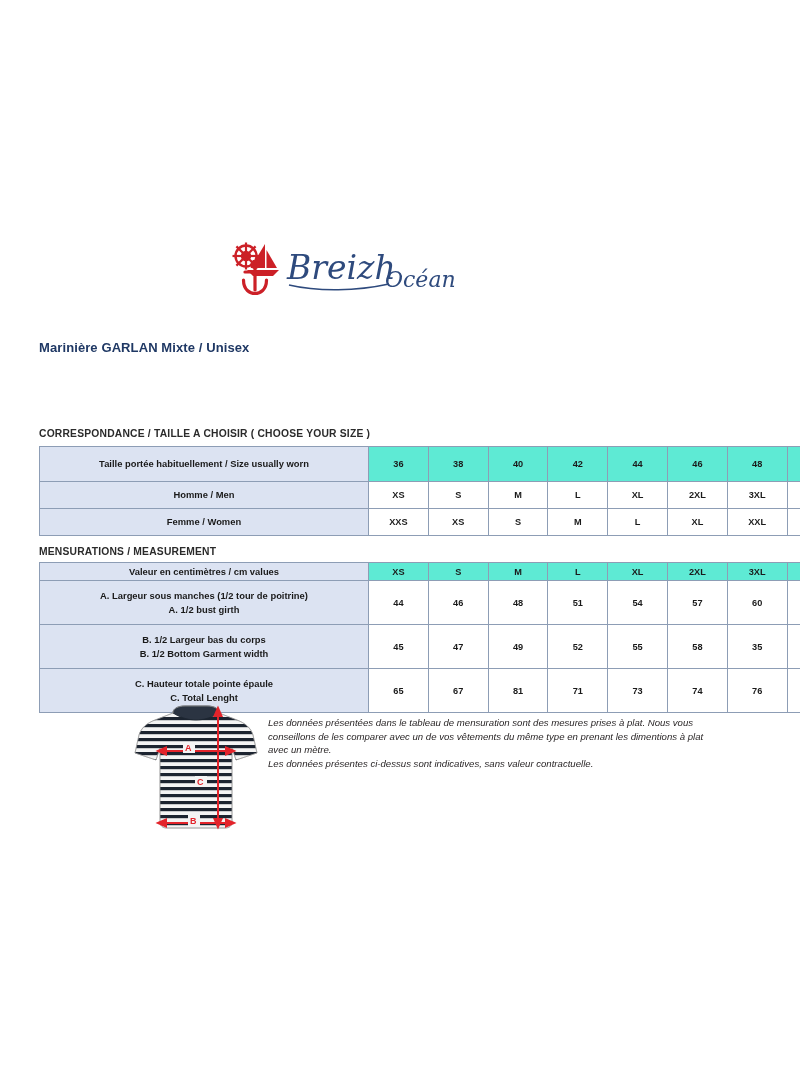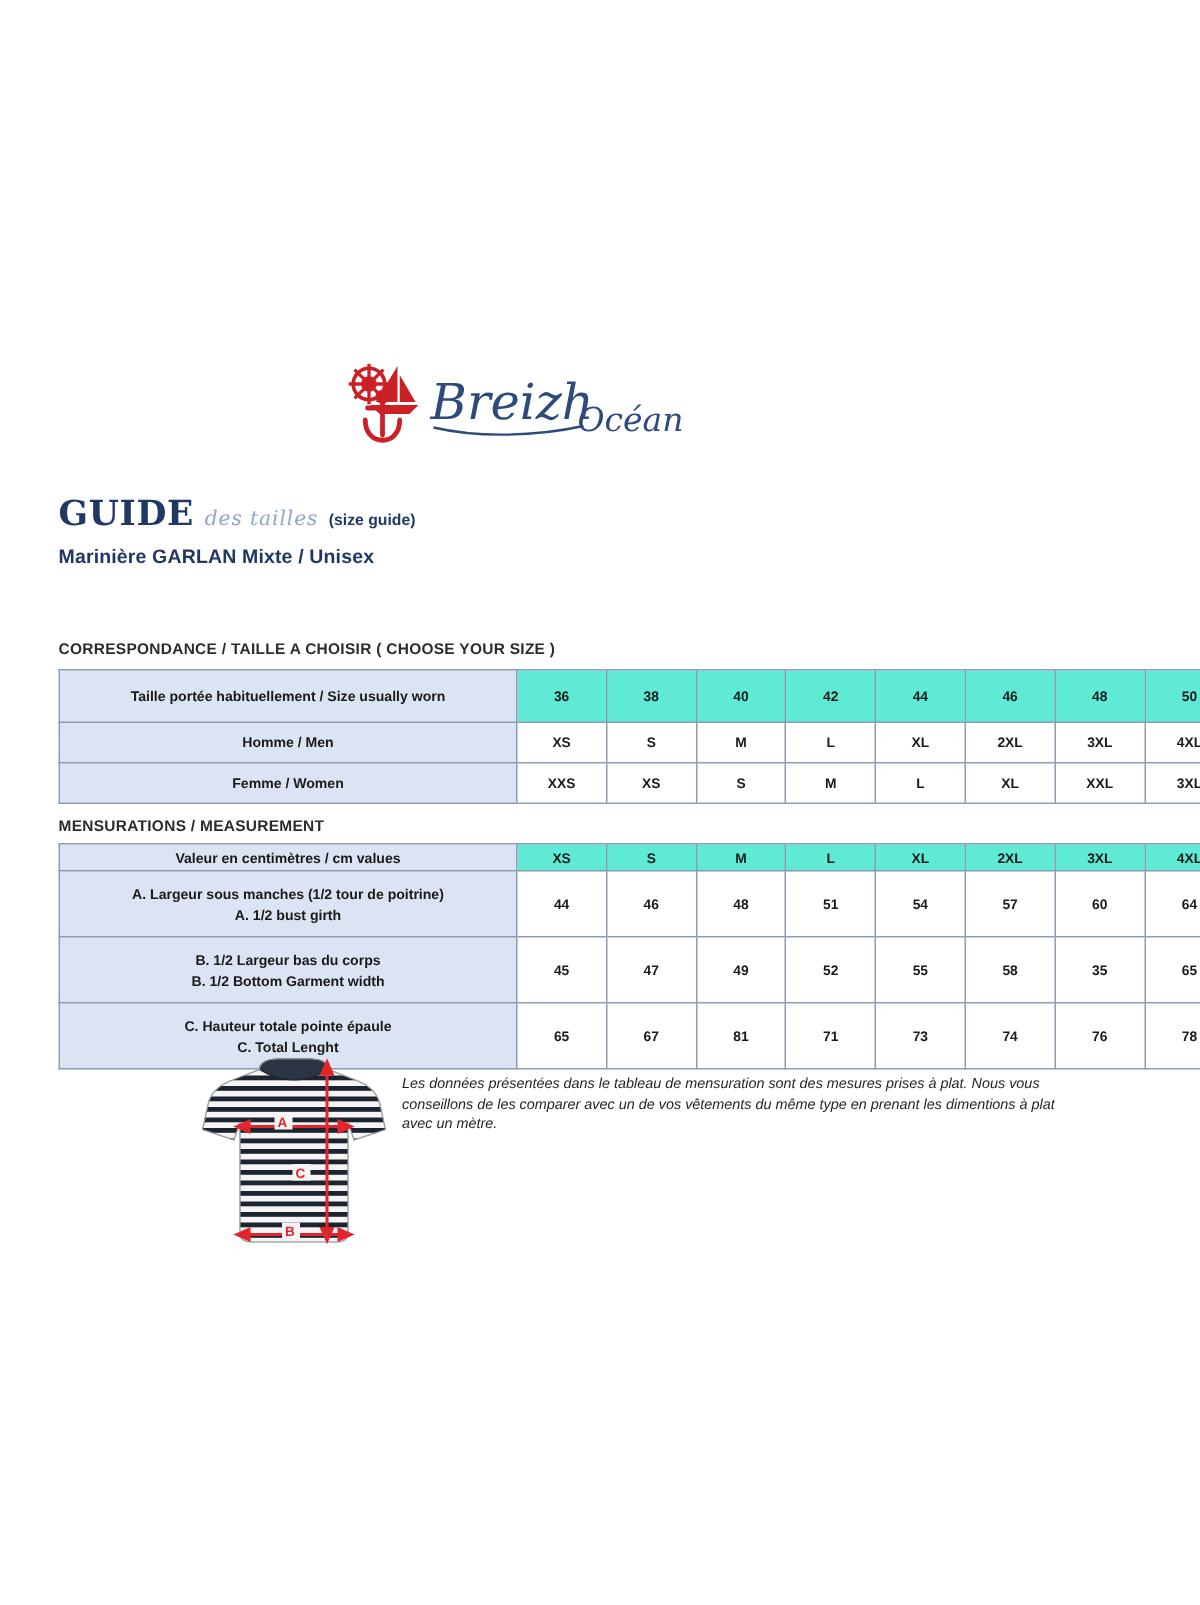--- a/index.html
+++ b/index.html
@@ -114,21 +114,21 @@
     font-weight: bold;
     color: #1a1a1a;
     padding: 0 2px;
   }
   
   table.sizetable td.label-cell {
     width: 284px;
     background: #dce3f2;
     font-size: 9.4px;
     line-height: 1.45;
-    padding: 0 10px;
+    padding: 0 22px;
   }
   table.sizetable td.val {
     width: 54.8px;
     background: #ffffff;
     font-weight: bold;
   }
   table.sizetable td.val.hdr {
     background: #5eead4;
   }
 
@@ -199,25 +199,20 @@
 
     <svg id="logo-wordmark" width="176" height="52" viewBox="0 0 176 52">
       <text x="2" y="36" font-family="DejaVu Serif, serif" font-style="italic" font-size="33" fill="#2e4a7d">Breizh</text>
       <text x="100" y="44" font-family="DejaVu Serif, serif" font-style="italic" font-size="22" fill="#2e4a7d">Océan</text>
       <path d="M4 42 C34 49 72 48 104 41" stroke="#2e4a7d" stroke-width="1.6" fill="none"></path>
     </svg>
   </div>
 </div>
 
 <div id="title-block">
-  <div class="title-line1">
-    <span class="guide-word">GUIDE</span>
-    <span class="des-tailles">des tailles</span>
-    <span class="size-guide-paren">(size guide)</span>
-  </div>
   <div class="title-line2">Marinière GARLAN Mixte / Unisex</div>
 </div>
 
 <div class="section-heading" id="heading-correspondance">CORRESPONDANCE / TAILLE A CHOISIR ( CHOOSE YOUR SIZE )</div>
 
 <table class="sizetable" id="table-correspondance">
   <tbody>
     <tr class="r-head">
       <td class="label-cell">Taille portée habituellement / Size usually worn</td>
       <td class="val hdr">36</td>
@@ -379,13 +374,14 @@
       <rect x="55" y="111" width="12" height="11" fill="#f4f4f4"></rect>
       <text x="57" y="120">B</text>
       <rect x="62" y="72" width="12" height="11" fill="#f4f4f4"></rect>
       <text x="64" y="81">C</text>
     </g>
   </svg>
 </div>
 
 <div id="notes">
   <p>Les données présentées dans le tableau de mensuration sont des mesures prises à plat. Nous vous conseillons de les comparer avec un de vos vêtements du même type en prenant les dimentions à plat avec un mètre.</p>
+  <p>Les données présentes ci-dessus sont indicatives, sans valeur contractuelle.</p>
 </div>
 
 </body></html>

